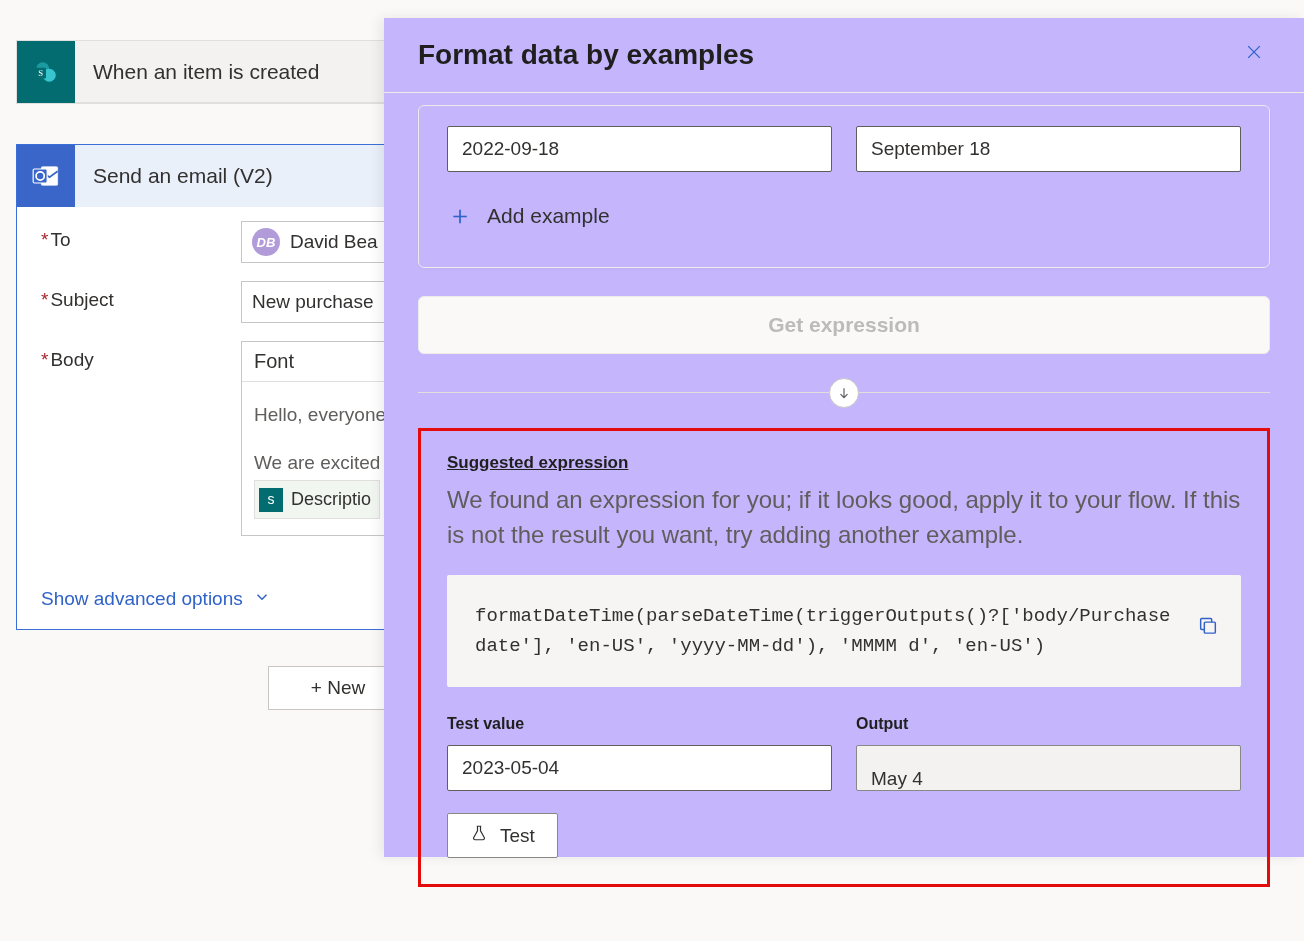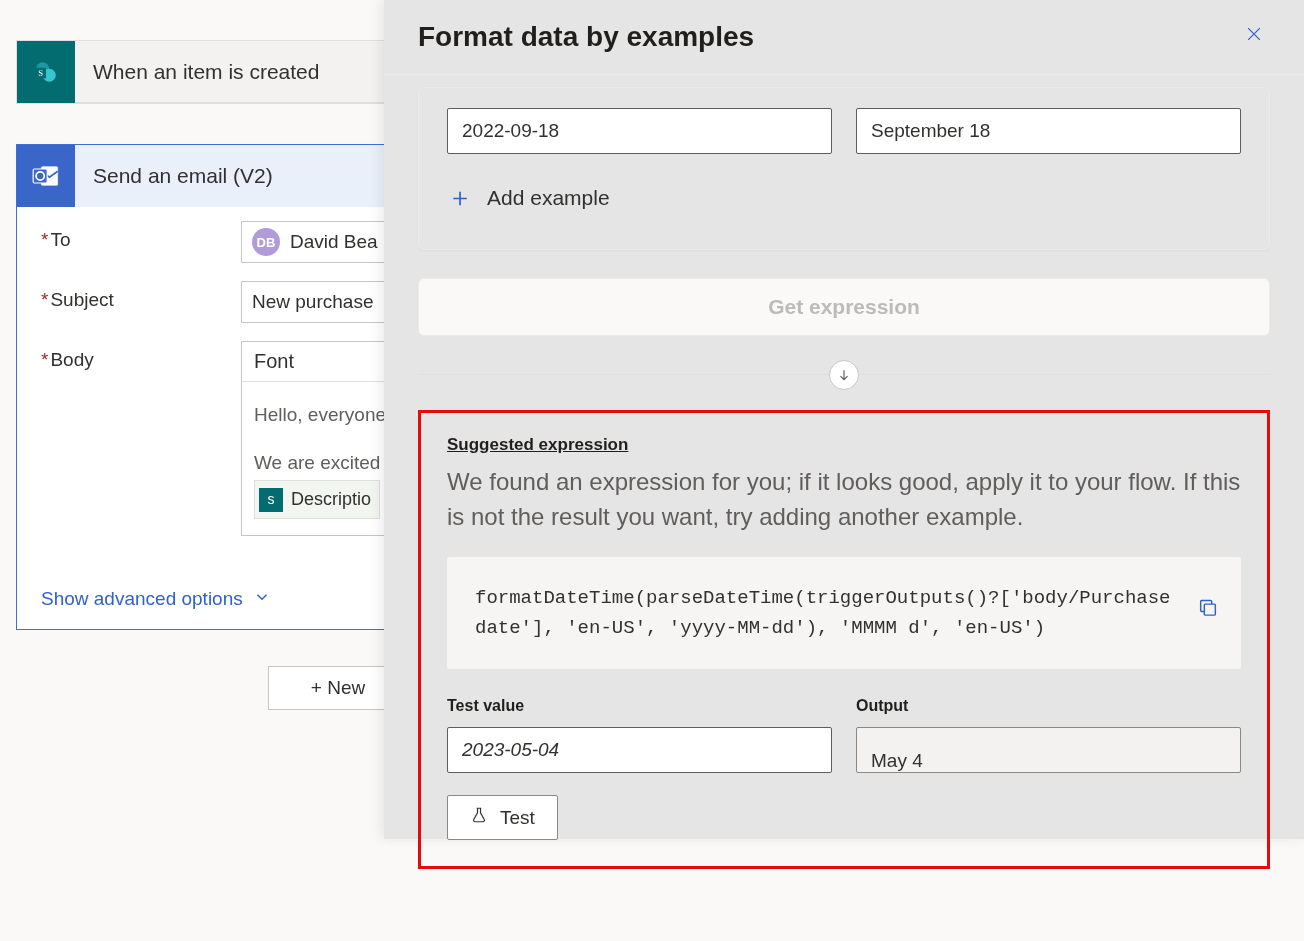--- a/index.html
+++ b/index.html
@@ -87,21 +87,21 @@
     align-items: center;
     padding: 4px 10px;
     font-size: 19px;
     color: #323130;
     background: #fff;
   }
   .chip-avatar {
     width: 28px; height: 28px; border-radius: 50%;
     background: #b19cd9; color: #fff;
     display: inline-flex; align-items: center; justify-content: center;
-    font-size: 13px; font-weight: 600; margin-right: 10px;
+    font-size: 13px; font-weight: 600; margin-right: 10px; font-style: italic;
   }
   .rte {
     flex: 1;
     border: 1px solid #c8c6c4;
     background: #fff;
     padding: 0;
   }
   .rte-toolbar {
     border-bottom: 1px solid #e1dfdd;
     padding: 8px 12px;
@@ -149,24 +149,24 @@
     font-size: 19px;
     color: #323130;
     position: relative;
     left: -12px;
   }
 
   
   .panel {
     position: absolute;
     right: 0;
-    top: 0;
+    top: 18px;
     width: 920px;
     height: 839px;
-    background: #e5e5e5;
+    background: #c4b5fd;
     box-shadow: -4px 0 12px rgba(0,0,0,0.08);
   }
   .panel-header {
     display: flex;
     align-items: center;
     justify-content: space-between;
     padding: 18px 34px 18px 34px;
     border-bottom: 1px solid #edebe9;
   }
   .panel-title {
@@ -309,21 +309,20 @@
   }
   .test-input {
     width: 100%;
     height: 46px;
     border: 1px solid #605e5c;
     border-radius: 2px;
     padding: 0 14px;
     font-size: 19px;
     color: #323130;
     background: #fff;
-    font-style: italic;
   }
   .test-output {
     width: 100%;
     height: 46px;
     border: 1px solid #8a8886;
     border-radius: 2px;
     padding: 0 14px;
     font-size: 19px;
     color: #323130;
     background: #f3f2f1;

